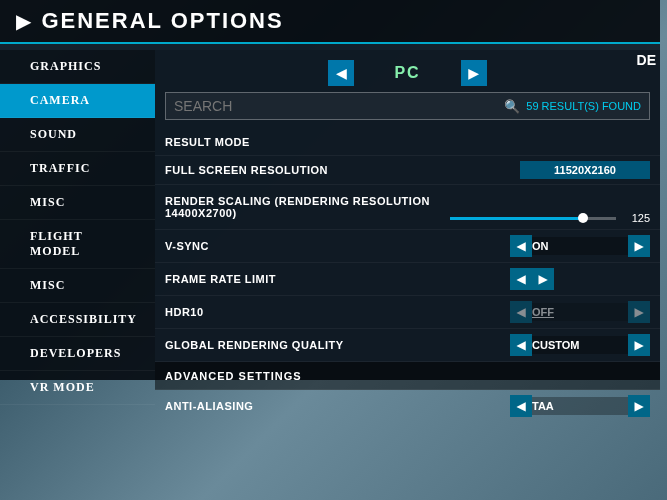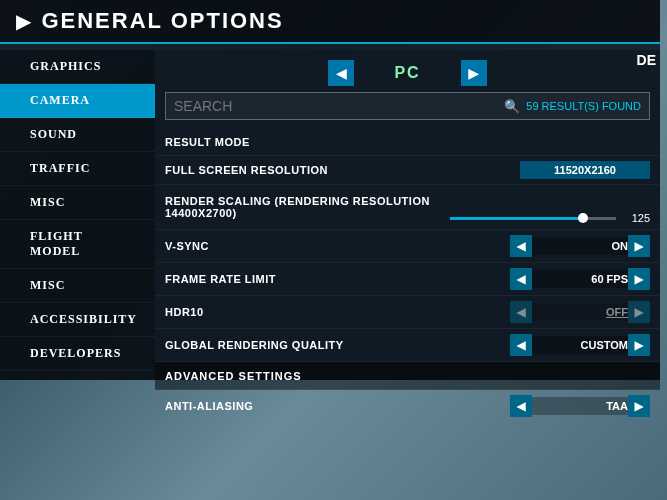--- a/index.html
+++ b/index.html
@@ -234,21 +234,21 @@
       color: white;
       border: none;
       width: 22px;
       height: 22px;
       font-size: 12px;
       cursor: pointer;
       display: flex; align-items: center; justify-content: center;
     }
     .ctrl-val {
       flex: 1;
-      text-align: right;
+      text-align: left;
       color: white;
       font-size: 11px;
       font-weight: bold;
       background: rgba(0,0,0,0.3);
       padding: 3px 0;
     }
   </style>
 </head>
 <body>
 
@@ -264,20 +264,21 @@
   <div class="sidebar">
     <div class="sidebar-item">GRAPHICS</div>
     <div class="sidebar-item active">CAMERA</div>
     <div class="sidebar-item">SOUND</div>
     <div class="sidebar-item">TRAFFIC</div>
     <div class="sidebar-item">MISC</div>
     <div class="sidebar-item">FLIGHT MODEL</div>
     <div class="sidebar-item">MISC</div>
     <div class="sidebar-item">ACCESSIBILITY</div>
     <div class="sidebar-item">DEVELOPERS</div>
+    <div class="sidebar-item">VR MODE</div>
   </div>
 
   <div class="content">
 
     <div class="pc-header">
       <button class="nav-arrow">◀</button>
       <span class="pc-title">PC</span>
       <button class="nav-arrow">▶</button>
       <span class="de-label">DE</span>
     </div>
@@ -316,21 +317,20 @@
           <button class="ctrl-arrow">◀</button>
           <span class="ctrl-val">ON</span>
           <button class="ctrl-arrow">▶</button>
         </div>
       </div>
 
       <div class="setting-row">
         <span class="setting-label">FRAME RATE LIMIT</span>
         <div class="arrow-control">
           <button class="ctrl-arrow">◀</button>
-          <span class="ctrl-val">60 FPS</span>
           <button class="ctrl-arrow">▶</button>
         </div>
       </div>
 
       <div class="setting-row">
         <span class="setting-label">HDR10</span>
         <div class="arrow-control">
           <button class="ctrl-arrow" style="opacity:0.5;">◀</button>
           <span class="ctrl-val" style="opacity:0.5;text-decoration:underline;">OFF</span>
           <button class="ctrl-arrow" style="opacity:0.5;">▶</button>

